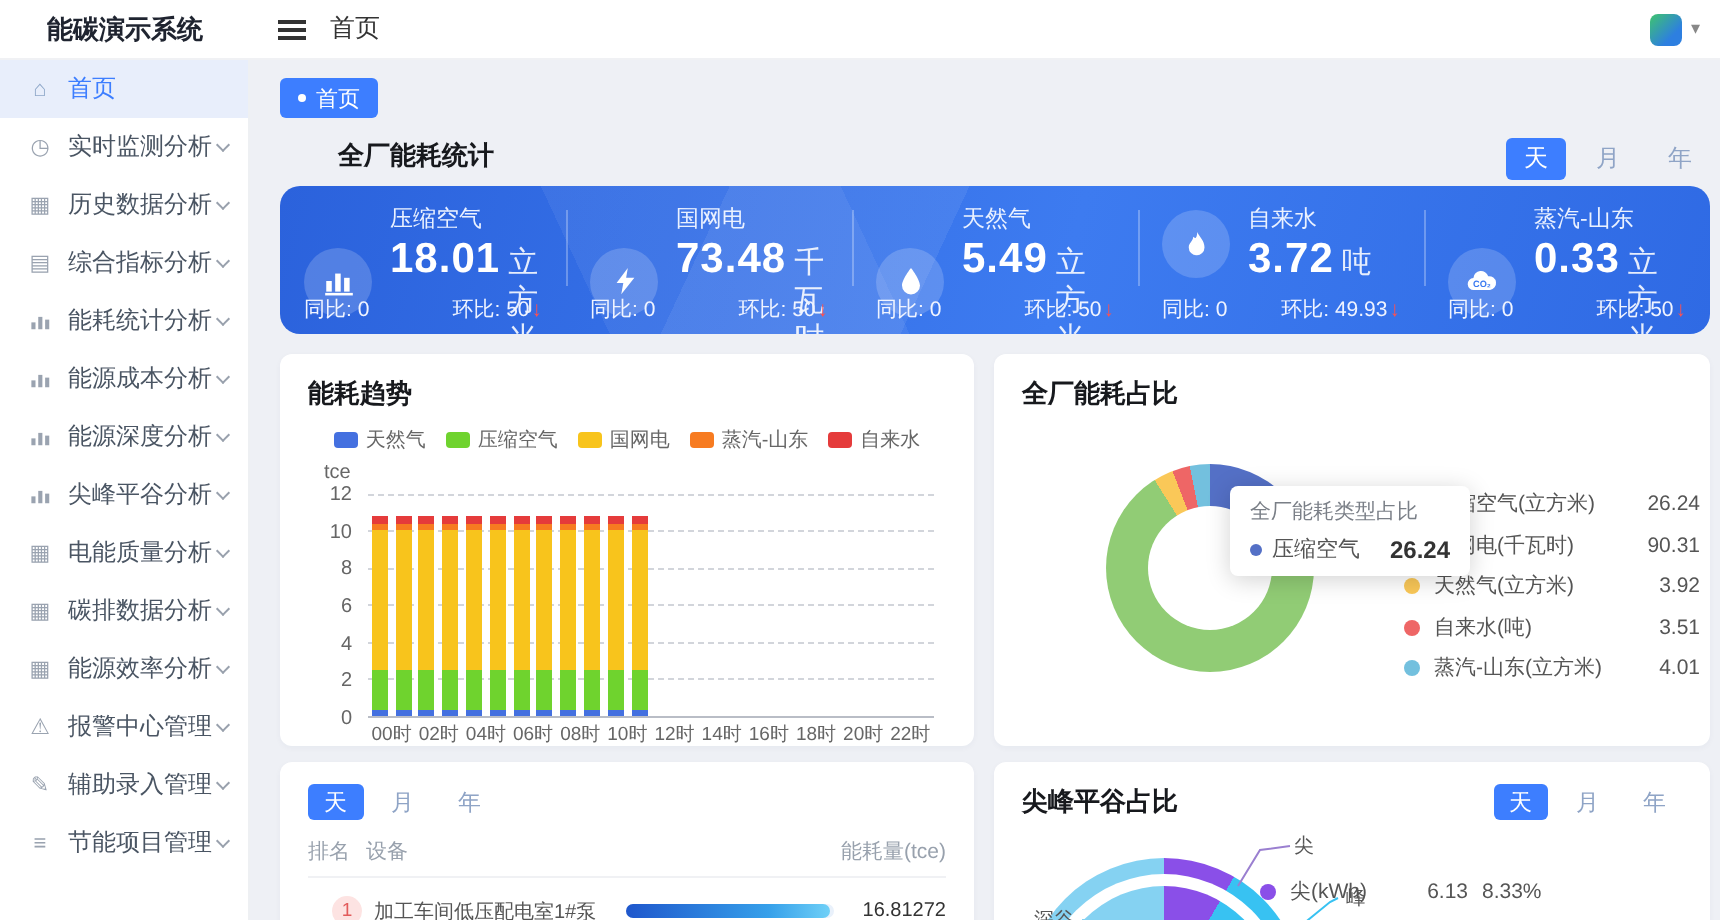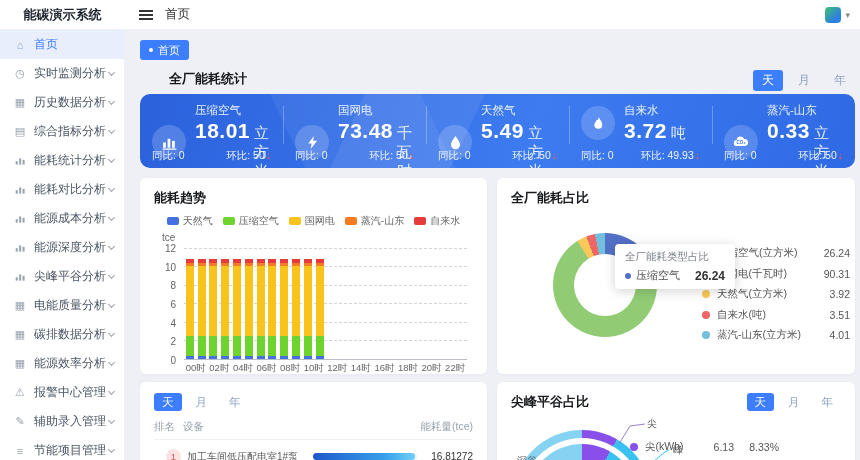--- a/index.html
+++ b/index.html
@@ -85,21 +85,21 @@
   .tt-title { font-size:10.5px; color:#7a7f87; margin-bottom:4px; white-space:nowrap; }
   .tt-row { display:flex; align-items:center; gap:5px; white-space:nowrap; }
   .tt-dot { width:6px; height:6px; border-radius:50%; flex:none; }
   .tt-name { font-size:11px; color:#555; }
   .tt-val { font-size:12px; font-weight:bold; color:#333; margin-left:10px; }
   .pie-legend { position:absolute; left:205px; top:68px; }
   .pl-row { display:flex; align-items:center; gap:7px; margin-bottom:6.5px; font-size:10.5px; color:#555; cursor:pointer; white-space:nowrap; }
   .pl-dot { width:8px; height:8px; border-radius:50%; flex:none; }
   .pl-name { min-width:96px; }
   .pl-val { min-width:30px; text-align:right; }
-  .pl-pct { min-width:38px; text-align:right; }
+  .pl-pct { min-width:38px; text-align:left; }
 
   
   .t5-head { display:flex; justify-content:space-between; font-size:10.5px; color:#98a1ad; margin-top:9px; padding-bottom:5px; border-bottom:1px solid #f0f1f4; }
   .t5-head .left { display:flex; gap:8px; }
   .t5-row { display:flex; align-items:center; margin-top:9px; }
   .t5-badge { width:15px; height:15px; border-radius:50%; font-size:9.5px; display:flex; align-items:center; justify-content:center; margin-left:12px; flex:none; }
   .t5-badge.r1 { background:#fde3e2; color:#e25b5b; }
   .t5-name { font-size:10px; color:#555; width:120px; margin:0 6px; white-space:nowrap; overflow:hidden; }
   .t5-track { flex:1; height:7px; border-radius:3.5px; background:#e9f1fb; position:relative; }
   .t5-fill { position:absolute; left:0; top:0; bottom:0; border-radius:3.5px; background:linear-gradient(90deg,#1f57cc 0%,#36a0ea 70%,#6fd0f7 100%); }
@@ -153,33 +153,20 @@
       <span class="sico">
         <svg width="11" height="11" viewBox="0 0 16 16">
           <g fill="#9aa3b0">
             <rect x="1" y="9" width="3" height="5"></rect>
             <rect x="6" y="5" width="3" height="9"></rect>
             <rect x="11" y="7" width="3" height="7"></rect>
           </g>
         </svg>
       </span>
       <span class="slabel">能耗统计分析</span>
-      <span class="chev"></span>
-    </div>
-    <div class="sitem">
-      <span class="sico">
-        <svg width="11" height="11" viewBox="0 0 16 16">
-          <g fill="#9aa3b0">
-            <rect x="1" y="9" width="3" height="5"></rect>
-            <rect x="6" y="5" width="3" height="9"></rect>
-            <rect x="11" y="7" width="3" height="7"></rect>
-          </g>
-        </svg>
-      </span>
-      <span class="slabel">能耗对比分析</span>
       <span class="chev"></span>
     </div>
     <div class="sitem">
       <span class="sico">
         <svg width="11" height="11" viewBox="0 0 16 16">
           <g fill="#9aa3b0">
             <rect x="1" y="9" width="3" height="5"></rect>
             <rect x="6" y="5" width="3" height="9"></rect>
             <rect x="11" y="7" width="3" height="7"></rect>
           </g>

